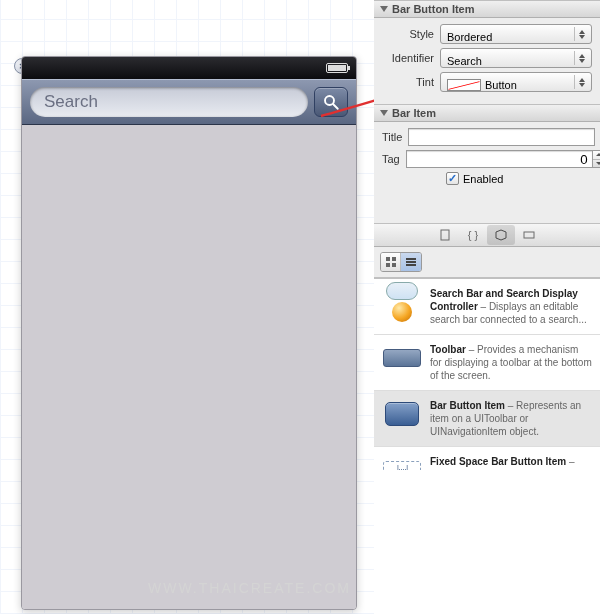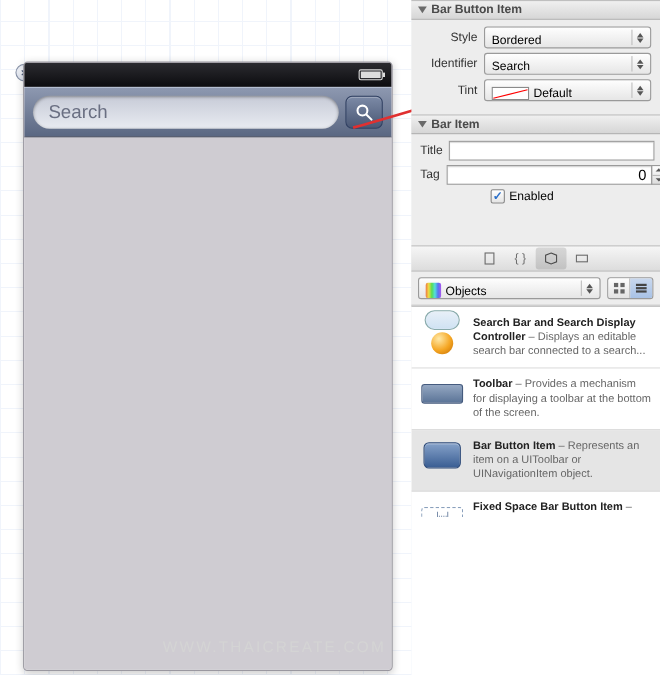--- a/index.html
+++ b/index.html
@@ -242,21 +242,21 @@
       <span class="label">Identifier</span>
       <div class="popup">
         <span>Search</span>
         <span class="arrows"></span>
       </div>
     </div>
     <div class="row">
       <span class="label">Tint</span>
       <div class="popup">
         <span class="tint-swatch"></span>
-        <span>Default</span>
+        <span>Button</span>
         <span class="arrows"></span>
       </div>
     </div>
   </div>
 
   <div class="section-header">
     <span class="disclosure"></span>
     <span>Bar Item</span>
   </div>
   <div class="form">
@@ -295,25 +295,20 @@
         </svg>
     </div>
     <div class="tab">
       <svg width="12" height="12">
           <rect x="1" y="3" width="10" height="6" fill="none" stroke="#6b6b6b"></rect>
         </svg>
     </div>
   </div>
 
   <div class="library-bar">
-    <div class="popup">
-      <span class="rainbow"></span>
-      <span>Objects</span>
-      <span class="arrows"></span>
-    </div>
     <div class="view-toggle">
       <div class="btn">
         <svg width="10" height="10">
             <rect x="0" y="0" width="4" height="4" fill="#666"></rect>
             <rect x="6" y="0" width="4" height="4" fill="#666"></rect>
             <rect x="0" y="6" width="4" height="4" fill="#666"></rect>
             <rect x="6" y="6" width="4" height="4" fill="#666"></rect>
           </svg>
       </div>
       <div class="btn selected">

